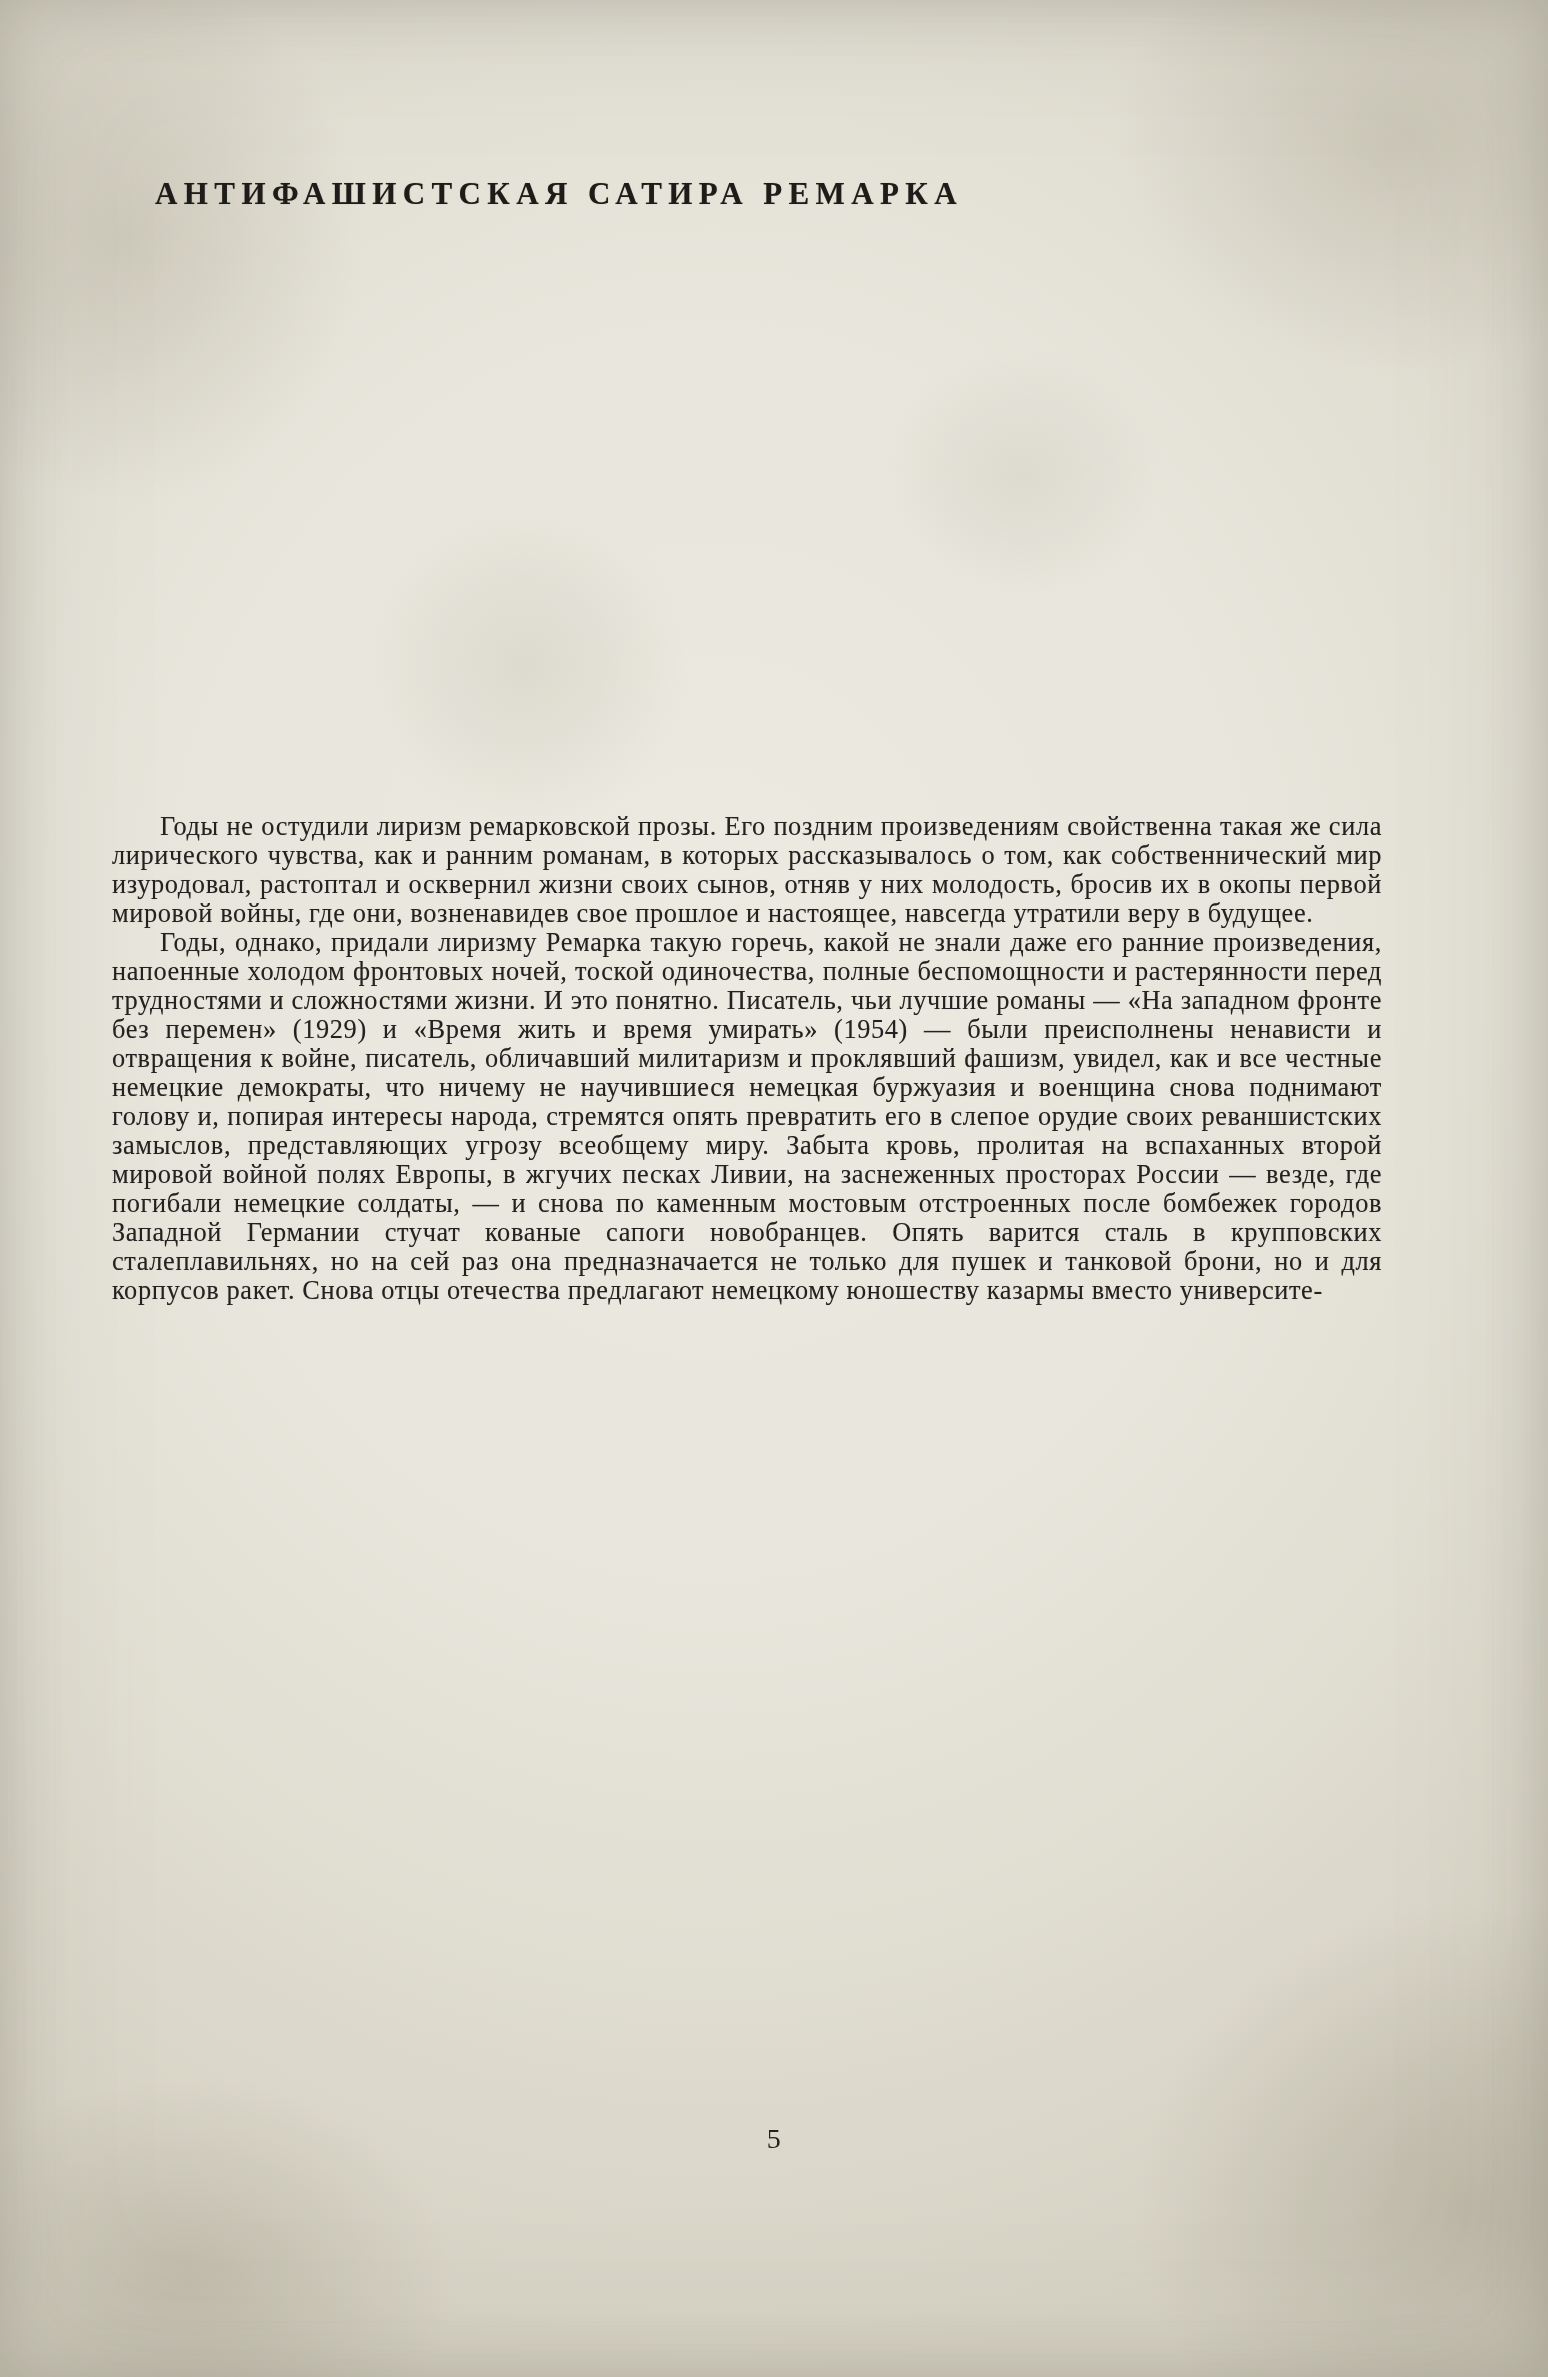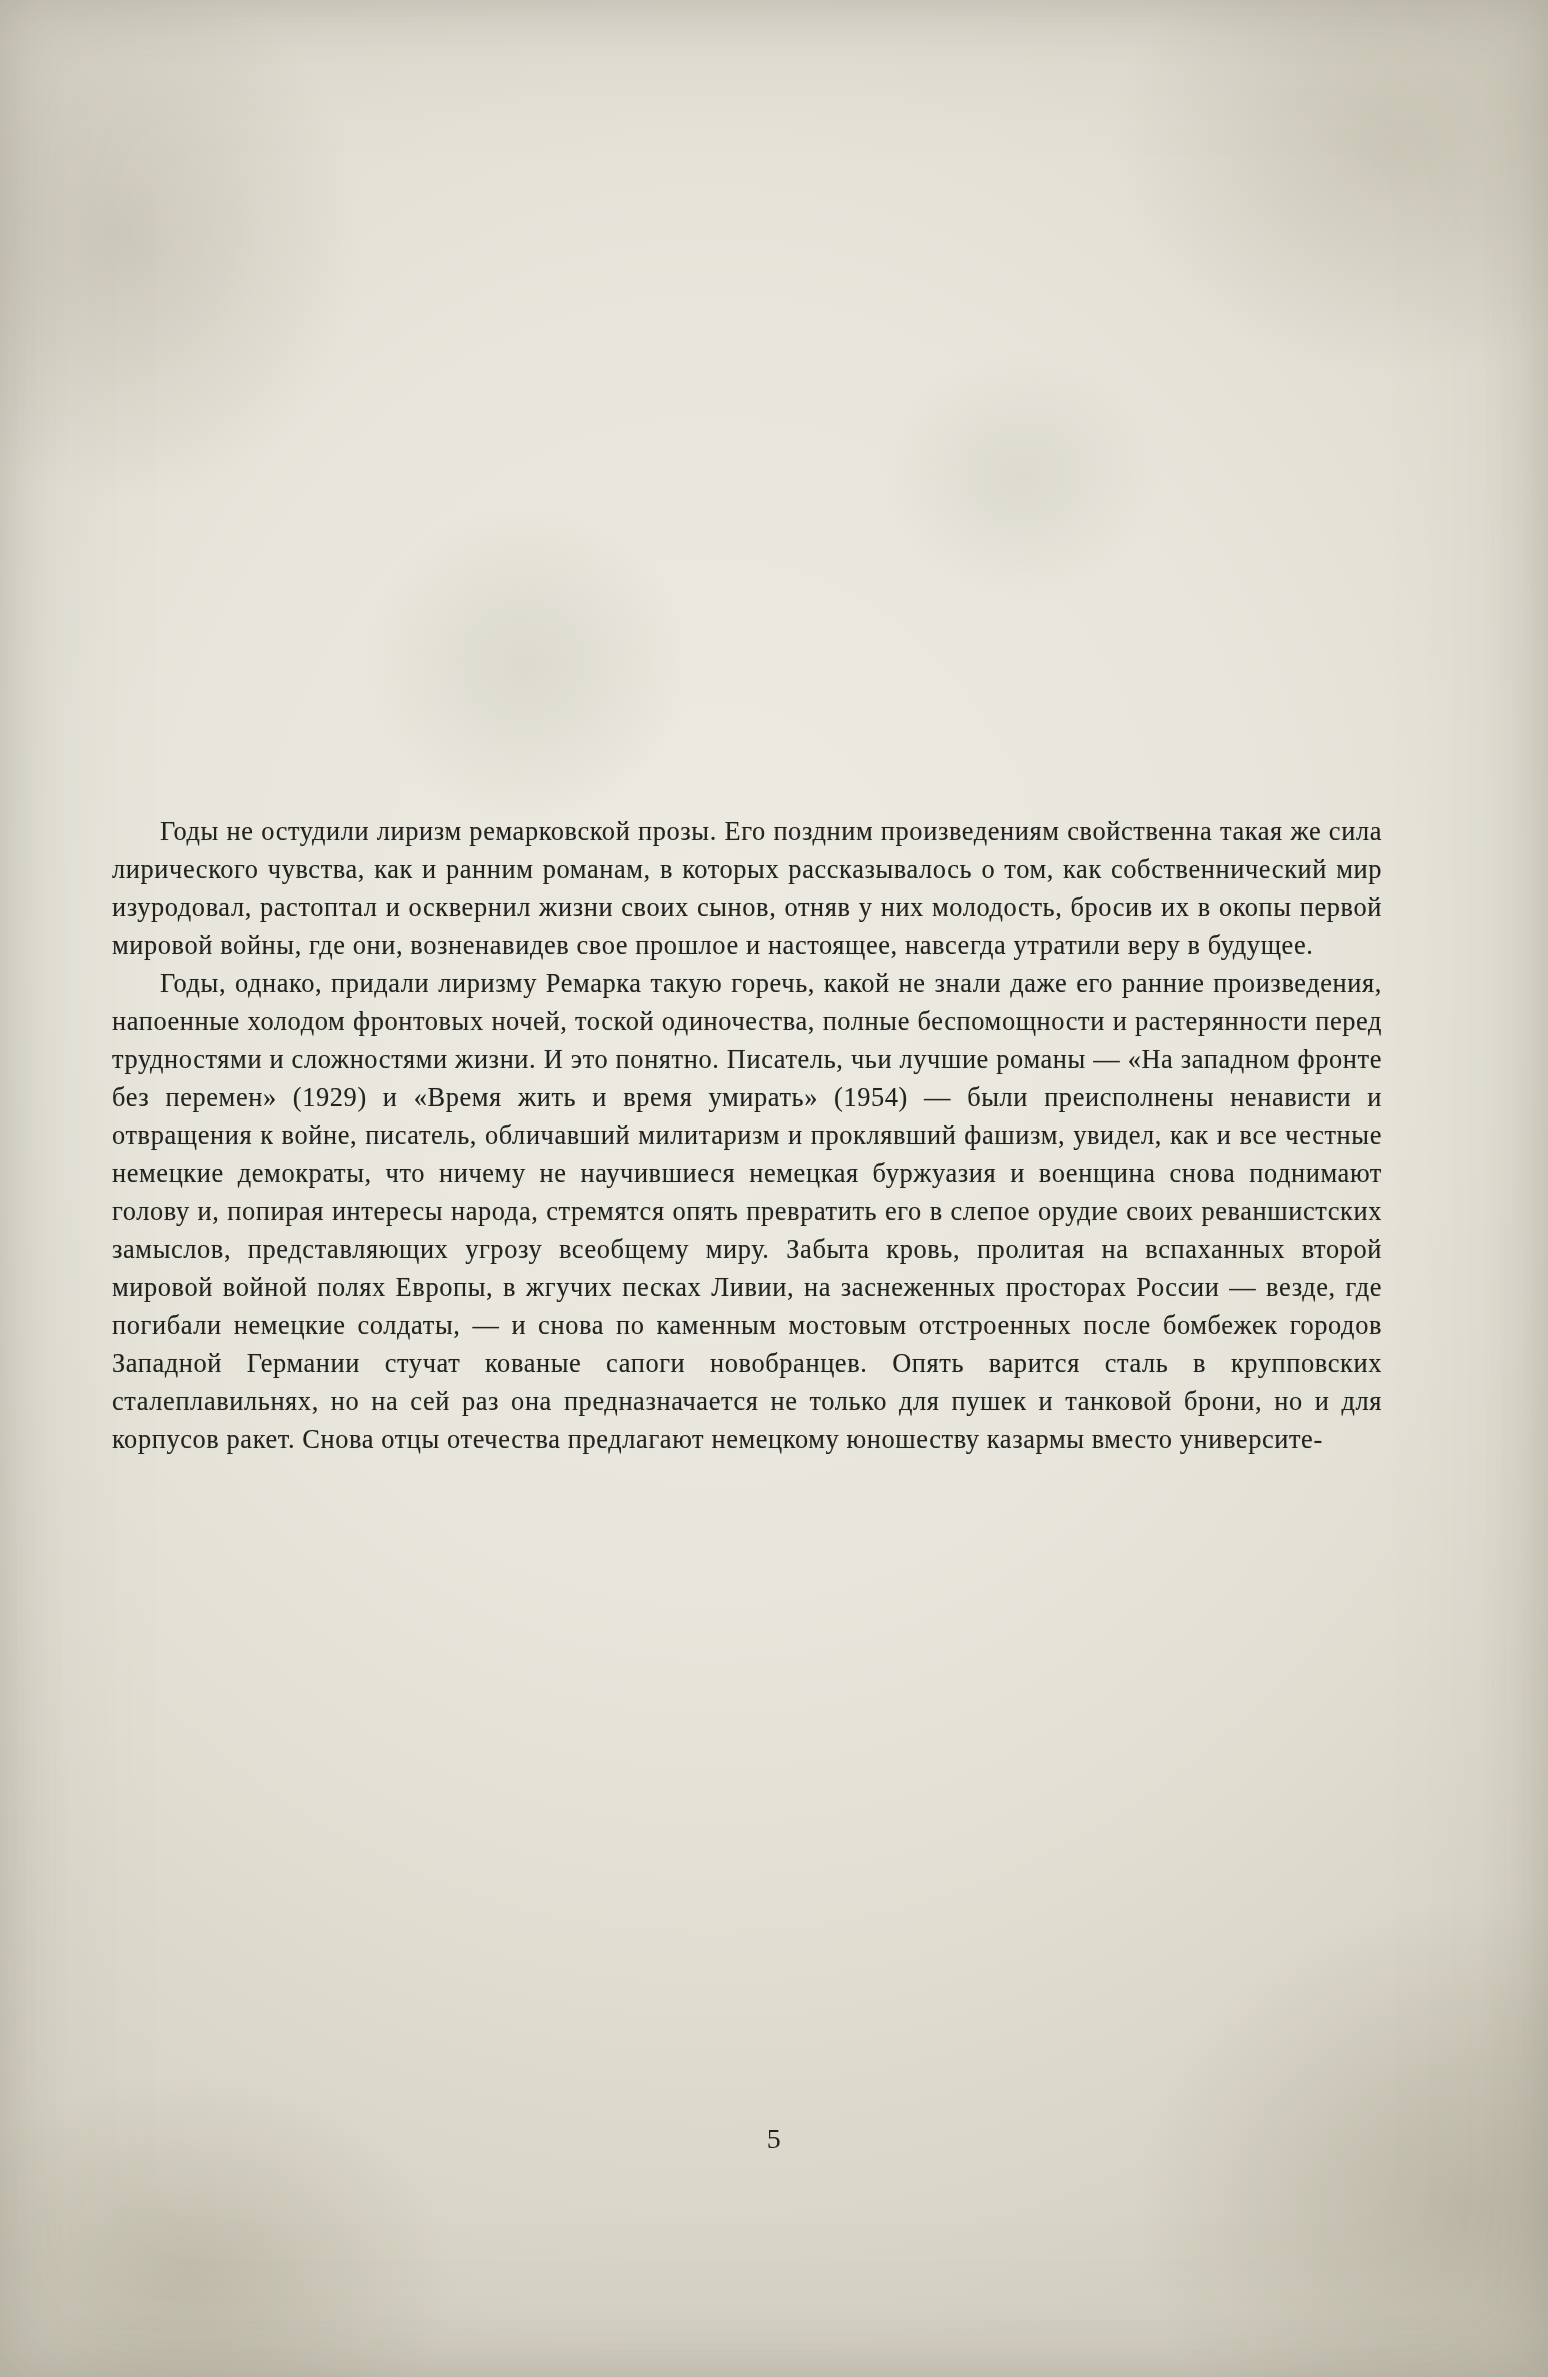--- a/index.html
+++ b/index.html
@@ -73,21 +73,21 @@
     text-shadow: 0 0 0.8px rgba(40,38,32,0.45);
   }
 
   .body-text {
     position: absolute;
     left: 112px;
     top: 812px;
     width: 1270px;
     font-family: "Liberation Serif", serif;
     font-size: 26.4px;
-    line-height: 38px;
+    line-height: 29px;
     color: #232220;
     text-align: justify;
     text-justify: inter-word;
     letter-spacing: 0.6px;
     text-shadow: 0 0 0.7px rgba(45,43,38,0.30);
   }
 
   .body-text p {
     margin: 0;
     text-indent: 48px;
@@ -104,20 +104,21 @@
     color: #222120;
     letter-spacing: 0.7px;
   }
 </style>
 </head>
 <body>
 
 <div class="page">
   <div class="content">
 
+    <h1 class="chapter-title">АНТИФАШИСТСКАЯ САТИРА РЕМАРКА</h1>
 
     <div class="body-text">
       <p>Годы не остудили лиризм ремарковской прозы. Его поздним произведениям свойственна такая же сила лирического чувства, как и ранним романам, в которых рассказывалось о том, как собственнический мир изуродовал, растоптал и осквернил жизни своих сынов, отняв у них молодость, бросив их в окопы первой мировой войны, где они, возненавидев свое прошлое и настоящее, навсегда утратили веру в будущее.</p>
       <p>Годы, однако, придали лиризму Ремарка такую горечь, какой не знали даже его ранние произведения, напоенные холодом фронтовых ночей, тоской одиночества, полные беспомощности и растерянности перед трудностями и сложностями жизни. И это понятно. Писатель, чьи лучшие романы — «На западном фронте без перемен» (1929) и «Время жить и время умирать» (1954) — были преисполнены ненависти и отвращения к войне, писатель, обличавший милитаризм и проклявший фашизм, увидел, как и все честные немецкие демократы, что ничему не научившиеся немецкая буржуазия и военщина снова поднимают голову и, попирая интересы народа, стремятся опять превратить его в слепое орудие своих реваншистских замыслов, представляющих угрозу всеобщему миру. Забыта кровь, пролитая на вспаханных второй мировой войной полях Европы, в жгучих песках Ливии, на заснеженных просторах России — везде, где погибали немецкие солдаты, — и снова по каменным мостовым отстроенных после бомбежек городов Западной Германии стучат кованые сапоги новобранцев. Опять варится сталь в крупповских сталеплавильнях, но на сей раз она предназначается не только для пушек и танковой брони, но и для корпусов ракет. Снова отцы отечества предлагают немецкому юношеству казармы вместо университе-</p>
     </div>
 
     <div class="page-number">5</div>
   </div>
 </div>
 

